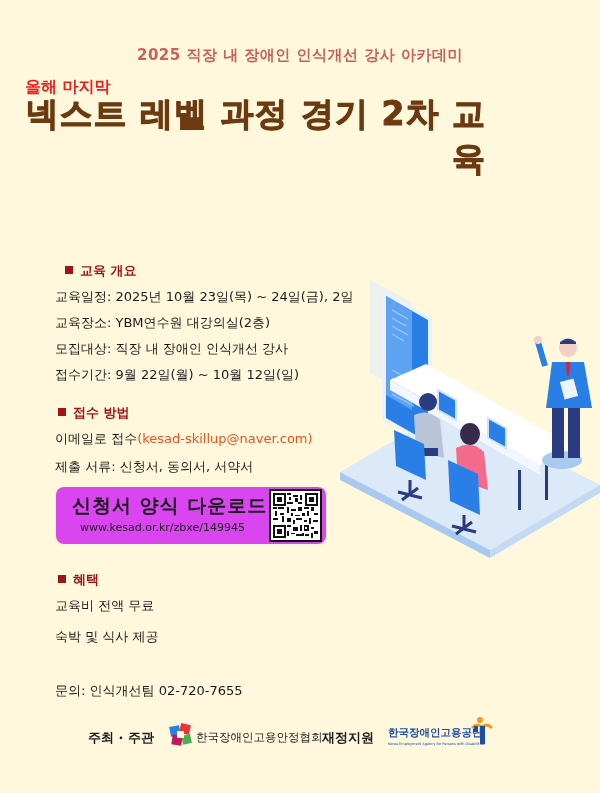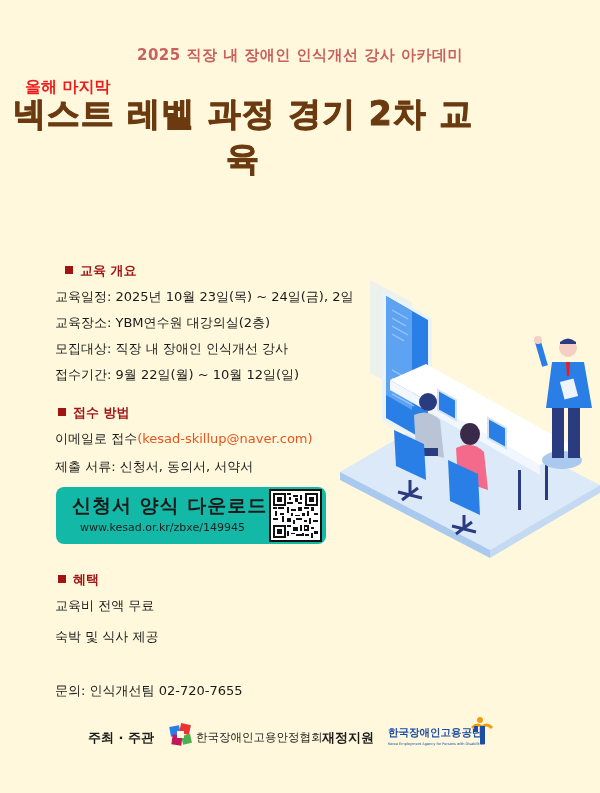--- a/index.html
+++ b/index.html
@@ -16,21 +16,21 @@
       position: absolute; top: 46px; left: 0; width: 600px;
       text-align: center; font-size: 15px; font-weight: bold;
       color: #c8615d; letter-spacing: 0.5px;
     }
     .last-label {
       position: absolute; top: 77px; left: 25px;
       font-size: 16px; font-weight: bold; color: #ee1c1c;
     }
     .main-title {
       position: absolute; top: 92px; left: 0; width: 486px;
-      text-align: center; font-size: 33px; font-weight: bold;
+      text-align: right; font-size: 33px; font-weight: bold;
       color: #6b3a10; letter-spacing: 1px;
       -webkit-text-stroke: 1px #6b3a10;
     }
 
     .intro {
       position: absolute; top: 157px; left: 0; width: 600px;
       text-align: center; font-size: 14px; line-height: 30.5px; color: #1a1a1a;
     }
     .intro .hl { color: #ee1c1c; }
 
@@ -41,21 +41,21 @@
       display: inline-block; width: 8px; height: 8px; background: #a01414;
       margin-right: 7px; vertical-align: 1px;
     }
     .line {
       position: absolute; left: 55px; font-size: 13px; color: #1a1a1a; white-space: nowrap;
     }
     .line .email { color: #e8541e; }
 
     .download-box {
       position: absolute; left: 56px; top: 487px; width: 270px; height: 57px;
-      background: #14b8a6; border-radius: 8px;
+      background: #d946ef; border-radius: 8px;
     }
     .download-box .dl-title {
       position: absolute; left: 16px; top: 6px; font-size: 19px; font-weight: bold;
       color: #1a1a1a; letter-spacing: 1px;
     }
     .download-box .dl-url {
       position: absolute; left: 24px; top: 34px; font-size: 11px; color: #222;
     }
     .qr {
       position: absolute; right: 4px; top: 2px; width: 53px; height: 53px;

